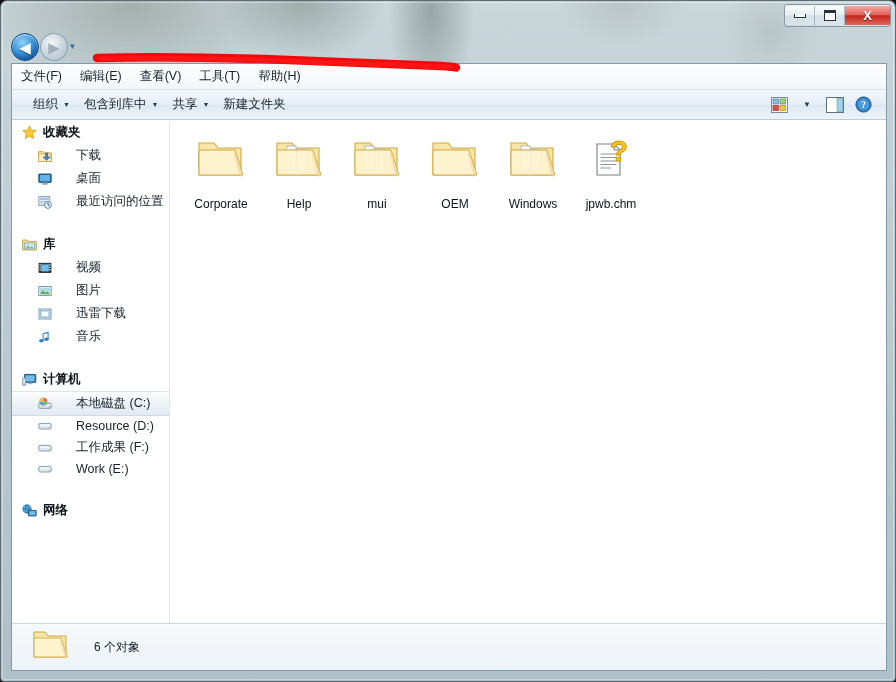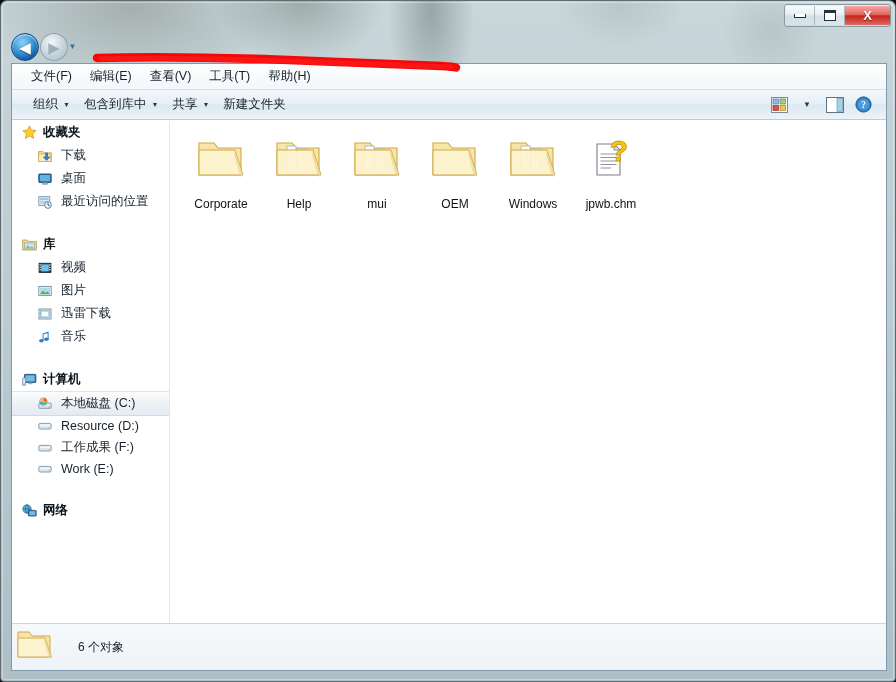--- a/index.html
+++ b/index.html
@@ -159,21 +159,20 @@
     background: #fff;
     border: 1px solid #7f9aab;
     box-sizing: border-box;
   }
 
   
   #menubar {
     position: absolute; left: 0; top: 0; width: 100%; height: 25px;
     background: linear-gradient(180deg, #fdfefe 0%, #f3f7fa 100%);
     display: flex; align-items: center;
-    padding-left: 10px;
     box-sizing: border-box;
   }
   .menu-item {
     font-size: 12.5px; color: #16212b;
     padding: 3px 9px;
     white-space: nowrap;
   }
 
   
   #toolbar {
@@ -212,21 +211,21 @@
     overflow: hidden;
   }
   #sidebar-inner { }
   .nav-group { margin-bottom: 4px; }
   .nav-head {
     display: flex; align-items: center; gap: 6px;
     padding: 3px 4px 3px 10px;
     font-size: 12.5px; color: #0b1218; font-weight: 600;
   }
   .nav-child {
-    display: flex; align-items: center; gap: 9px;
+    display: flex; align-items: center; gap: 24px;
     padding: 3px 4px 3px 26px;
     font-size: 12.5px; color: #16212b;
     white-space: nowrap;
     text-align: right;
   }
   .nav-child.selected {
     background: linear-gradient(180deg, #fbfcfd 0%, #eef2f6 50%, #e3eaf1 100%);
     border-top: 1px solid #dde6ee;
     border-bottom: 1px solid #cfdbe5;
   }
@@ -251,21 +250,21 @@
     font-size: 12px; color: #0c1319;
     text-align: center; white-space: nowrap;
   }
 
   
   #detailspane {
     position: absolute; left: 0; right: 0; bottom: 0; height: 47px;
     background: linear-gradient(180deg, #f6f9fb 0%, #eef3f8 100%);
     border-top: 1px solid #c8d7e2;
     display: flex; align-items: center;
-    padding-left: 4px;
+    padding-left: 20px;
     box-sizing: border-box;
     gap: 24px;
   }
   #details-text { font-size: 12px; color: #16212b; }
 
   
   #annotation {
     position: absolute; left: 0; top: 0; width: 896px; height: 682px;
     pointer-events: none;
   }

